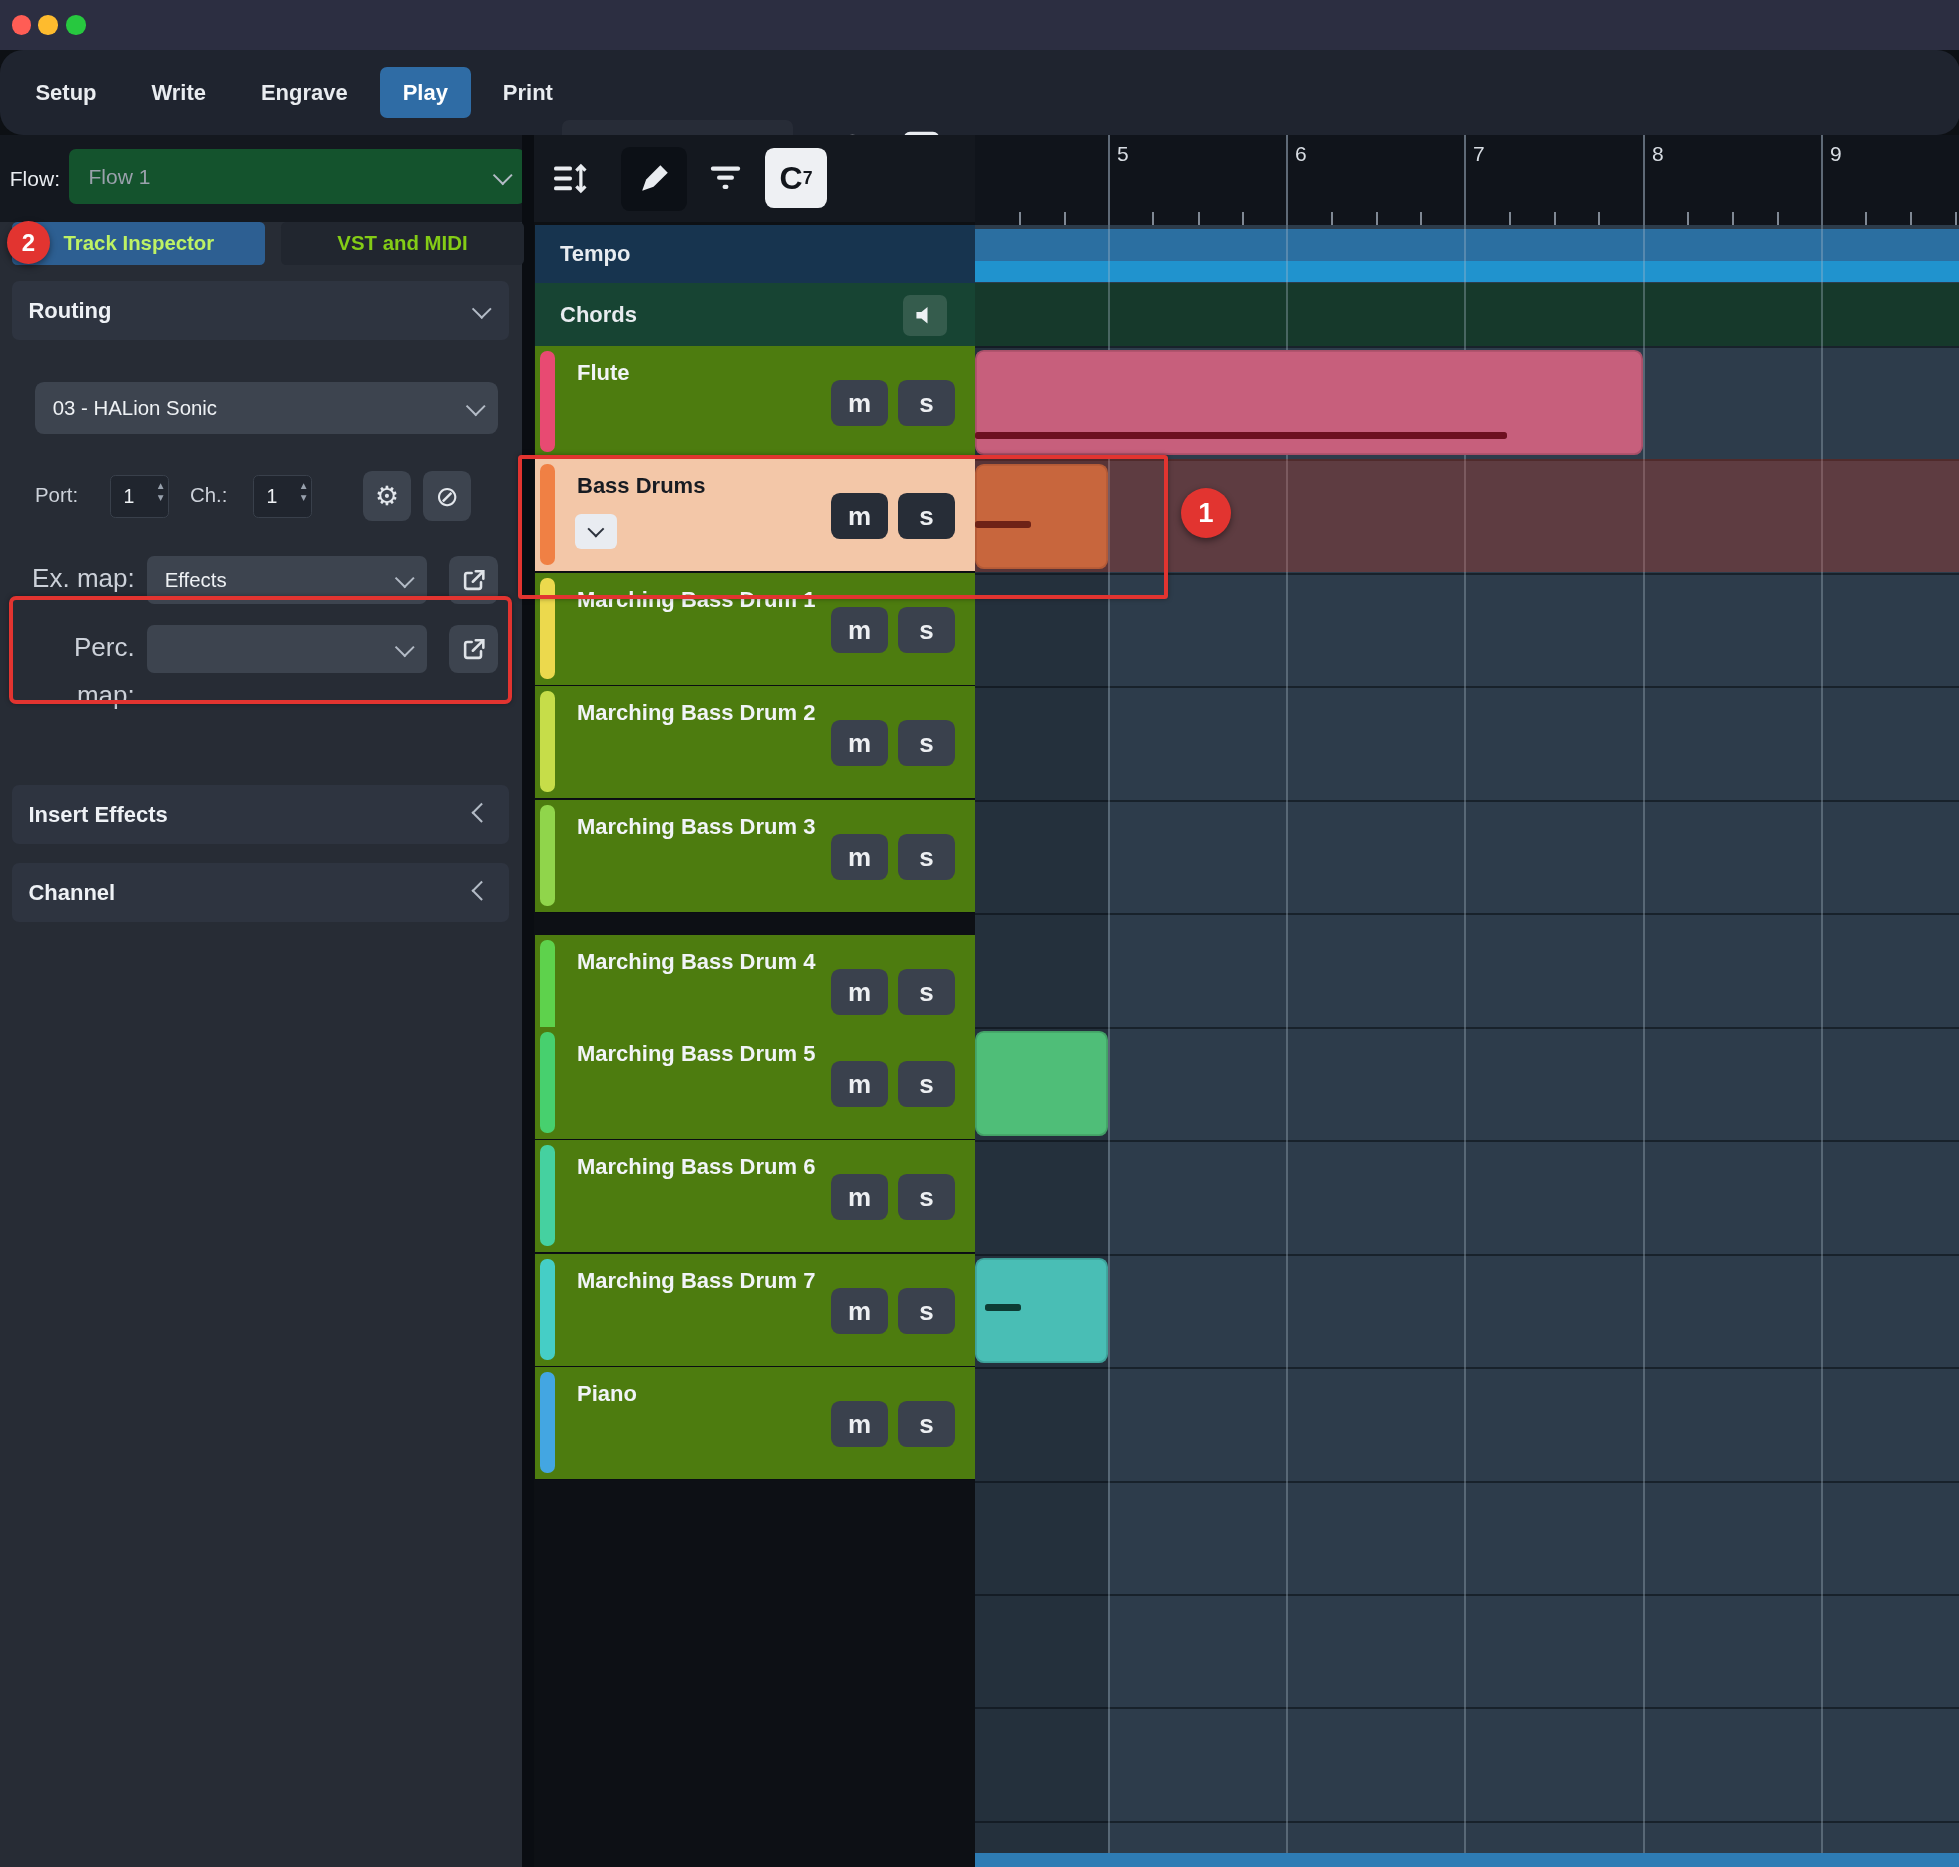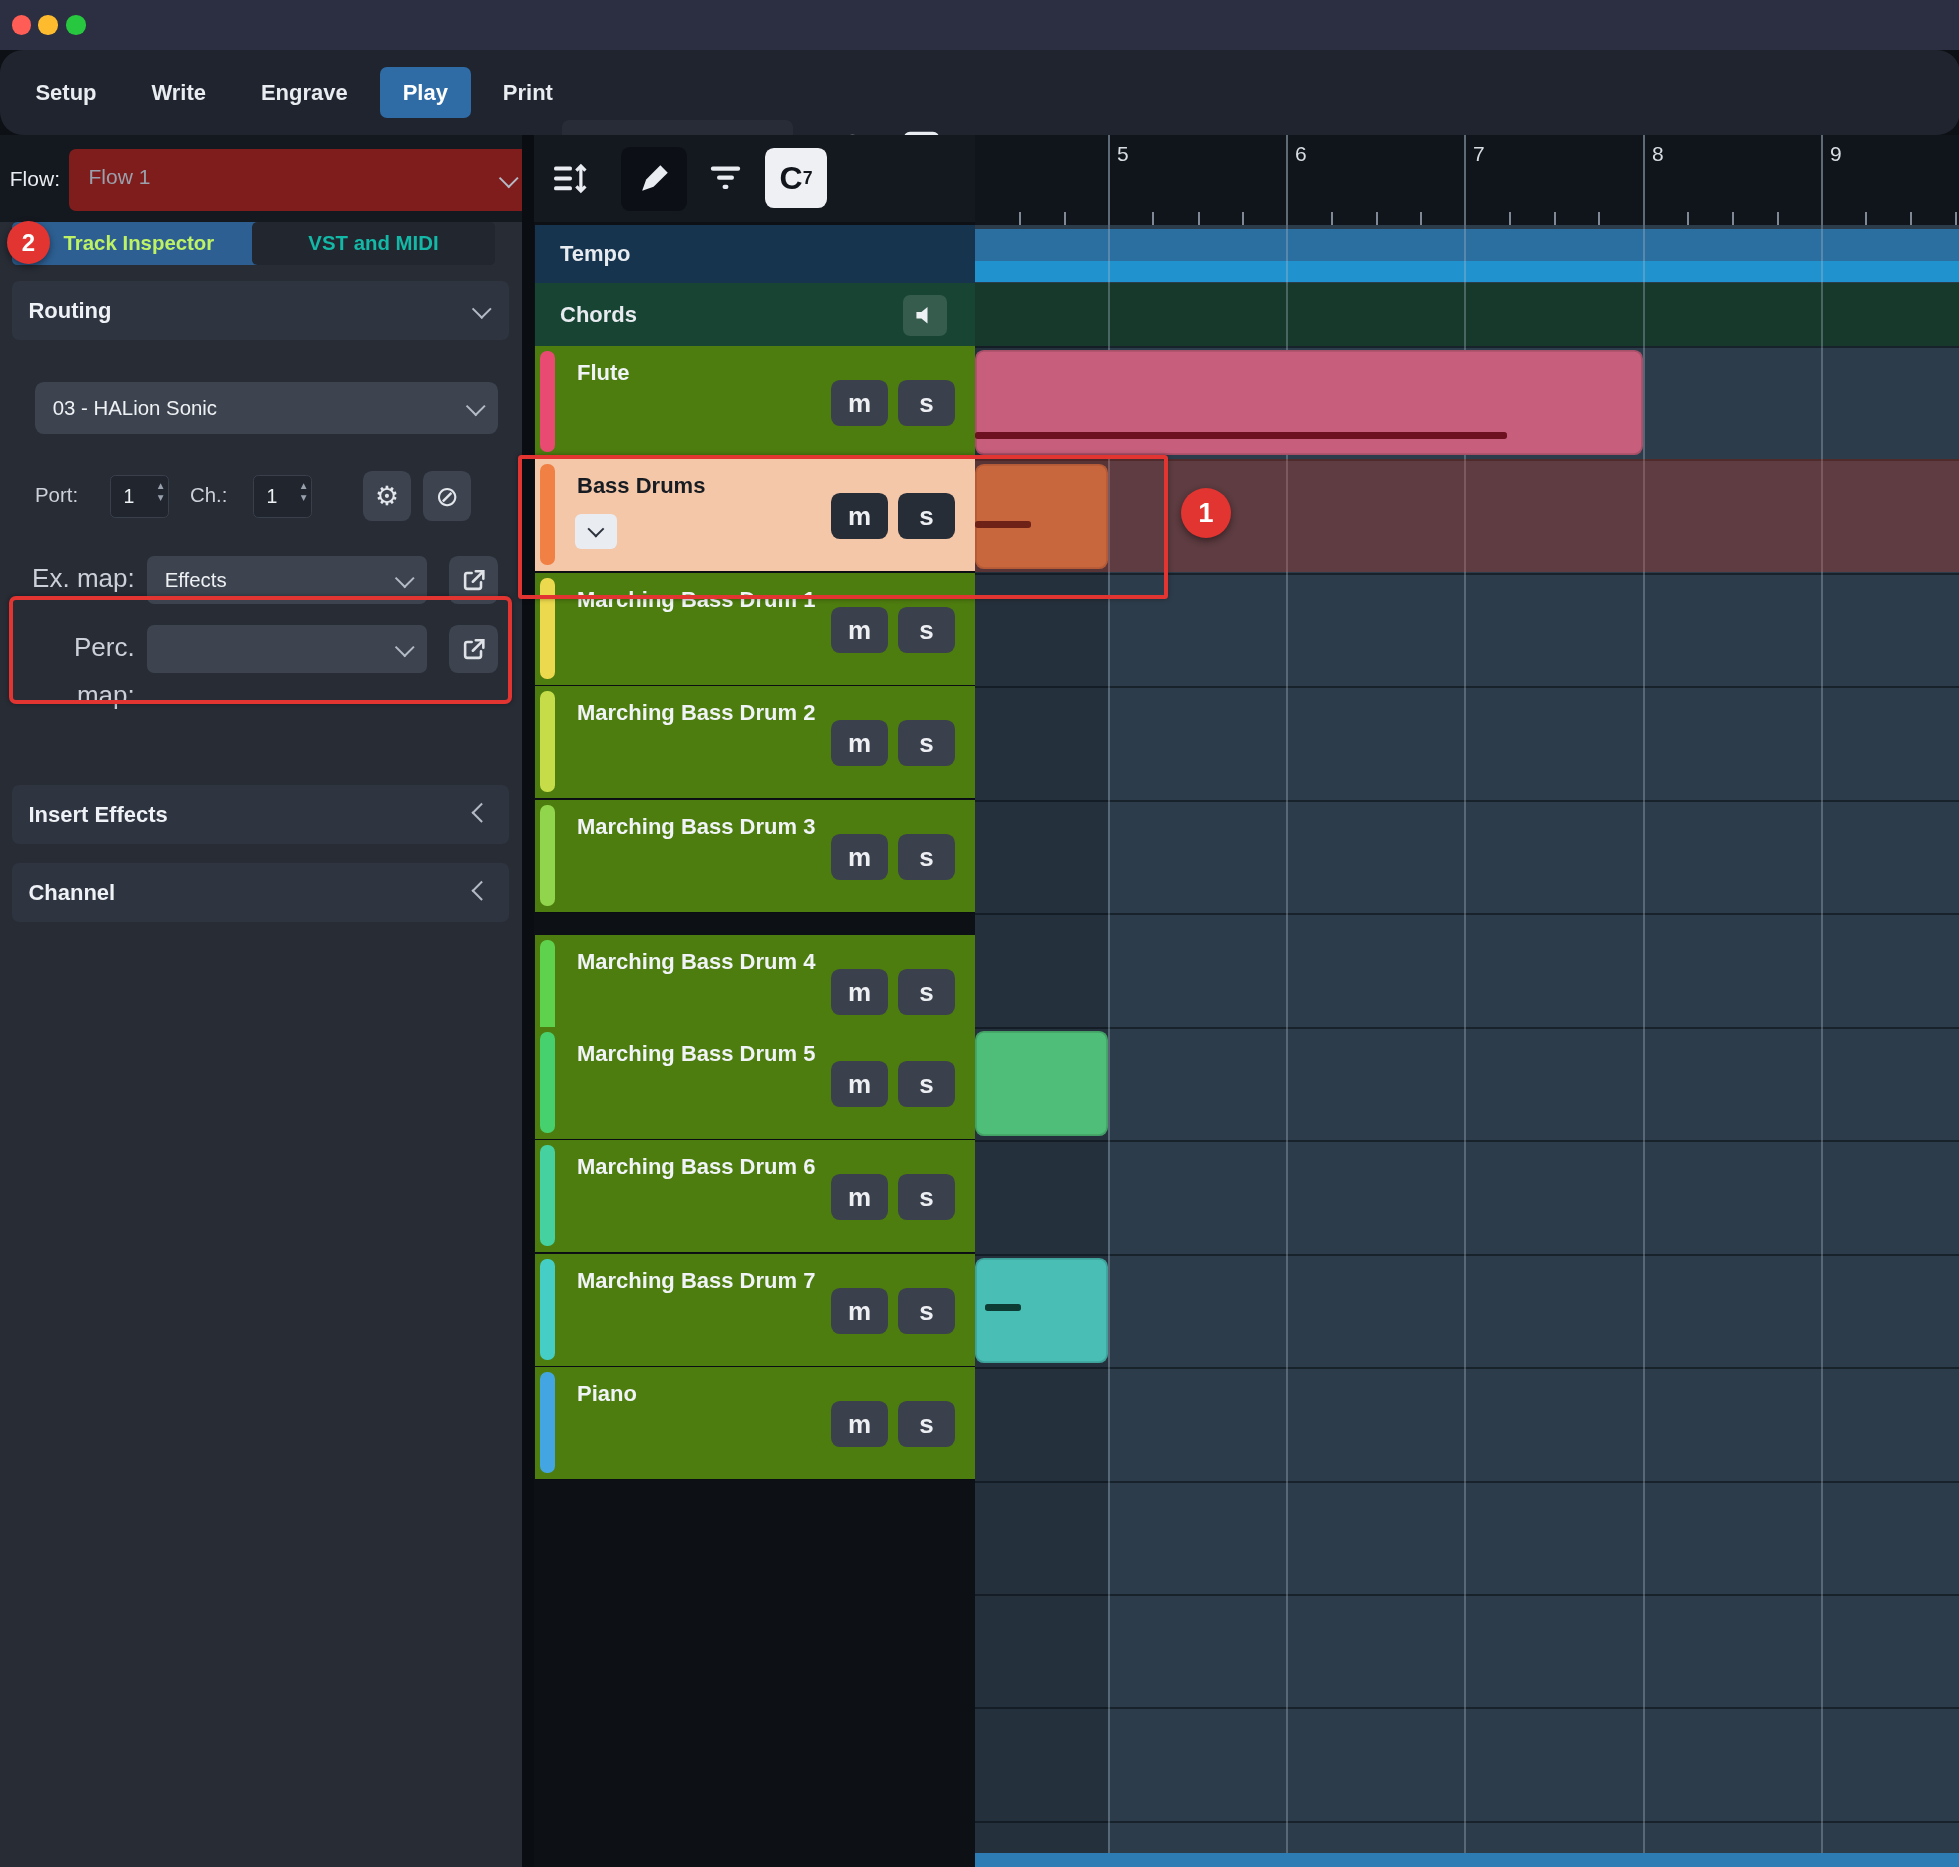--- a/index.html
+++ b/index.html
@@ -22,21 +22,21 @@
   .tab.active{background:#2f6ca5;color:#ffffff;}
   #score-select{position:absolute;left:562px;top:70px;width:231px;height:51px;background:#272c37;border-radius:7px;}
   #score-select .val{position:absolute;left:17.7px;top:0;line-height:51px;font-size:21px;color:#e8ebef;}
   .iconbtn{position:absolute;display:flex;align-items:center;justify-content:center;}
   #eye-btn{left:827px;top:73px;width:51px;height:46px;}
   #window-btn{left:896px;top:73px;width:51px;height:46px;}
 
   
   #toolbar2{position:absolute;left:0;top:135px;width:975px;height:87px;background:#14181f;}
   #flow-label{position:absolute;left:9.8px;top:0;height:87px;line-height:87px;font-size:21px;color:#e9ecf0;}
-  #flow-select{position:absolute;left:69px;top:14px;width:456px;height:62px;background:#7f1d1d;border-radius:7px;padding-left:6px;}
+  #flow-select{position:absolute;left:69px;top:14px;width:456px;height:55px;background:#14532d;border-radius:7px;}
   #flow-select .val{position:absolute;left:19.5px;top:0;line-height:55px;font-size:21px;color:#9aa1ac;}
   #order-btn{left:540px;top:15px;width:59px;height:57px;}
   #pen-btn{left:621px;top:11.5px;width:66px;height:64px;background:#0c1016;border-radius:8.9px;}
   #filter-btn{left:696px;top:15px;width:59px;height:57px;}
   #chord-btn{left:765px;top:13.3px;width:62px;height:60px;background:#eef0f3;border-radius:8.9px;color:#12161c;}
   #chord-btn .c{font-size:32px;font-weight:700;}
   #chord-btn sup{font-size:17.7px;font-weight:700;vertical-align:super;}
 
   
   #ruler{position:absolute;left:975px;top:135px;width:984px;height:90px;background:#10141b;overflow:hidden;}
@@ -44,21 +44,21 @@
   .tick.major{top:0;height:90px;background:#5f6a77;}
   .ruler-num{position:absolute;top:7px;font-size:21px;color:#d8dde3;}
 
   
   #vsep{position:absolute;left:522px;top:135px;width:12.4px;height:1733px;background:#0a0d12;}
 
   
   #inspector{position:absolute;left:0;top:222px;width:522px;height:1646px;background:#272c35;}
   .insp-tab{position:absolute;top:0;height:43px;border-radius:5.3px;display:flex;align-items:center;justify-content:center;font-size:20.4px;font-weight:600;}
   #tab-track-inspector{left:12.4px;width:253px;background:#2d5f92;color:#bef264;}
-  #tab-vst-midi{left:252px;width:243px;background:#21262f;color:#14b8a6;}
+  #tab-vst-midi{left:281px;width:243px;background:#21262f;color:#84cc16;}
   .secthead{position:absolute;left:12.4px;width:497px;height:59px;background:#2e3440;border-radius:7px;}
   .secthead .t{position:absolute;left:16px;top:0;line-height:59px;font-size:22px;font-weight:600;color:#eef1f5;}
   .chev{display:inline-block;width:11.5px;height:11.5px;border-right:2.7px solid #b3bbc6;border-bottom:2.7px solid #b3bbc6;transform:rotate(45deg);}
   .chev.left{transform:rotate(135deg);}
   .chev.dark{border-color:#2c323d;width:9.8px;height:9.8px;}
   .headchev{position:absolute;right:21px;top:21px;}
   .select{background:#3d444f;border-radius:7px;position:absolute;}
   .select .val{position:absolute;left:17.7px;top:0;font-size:20.4px;color:#eef1f4;}
   .selchev{position:absolute;right:16px;top:50%;transform:translateY(-65%) rotate(45deg);}
   #instrument-select{left:35px;top:160px;width:463px;height:52px;border-radius:8.9px;}

